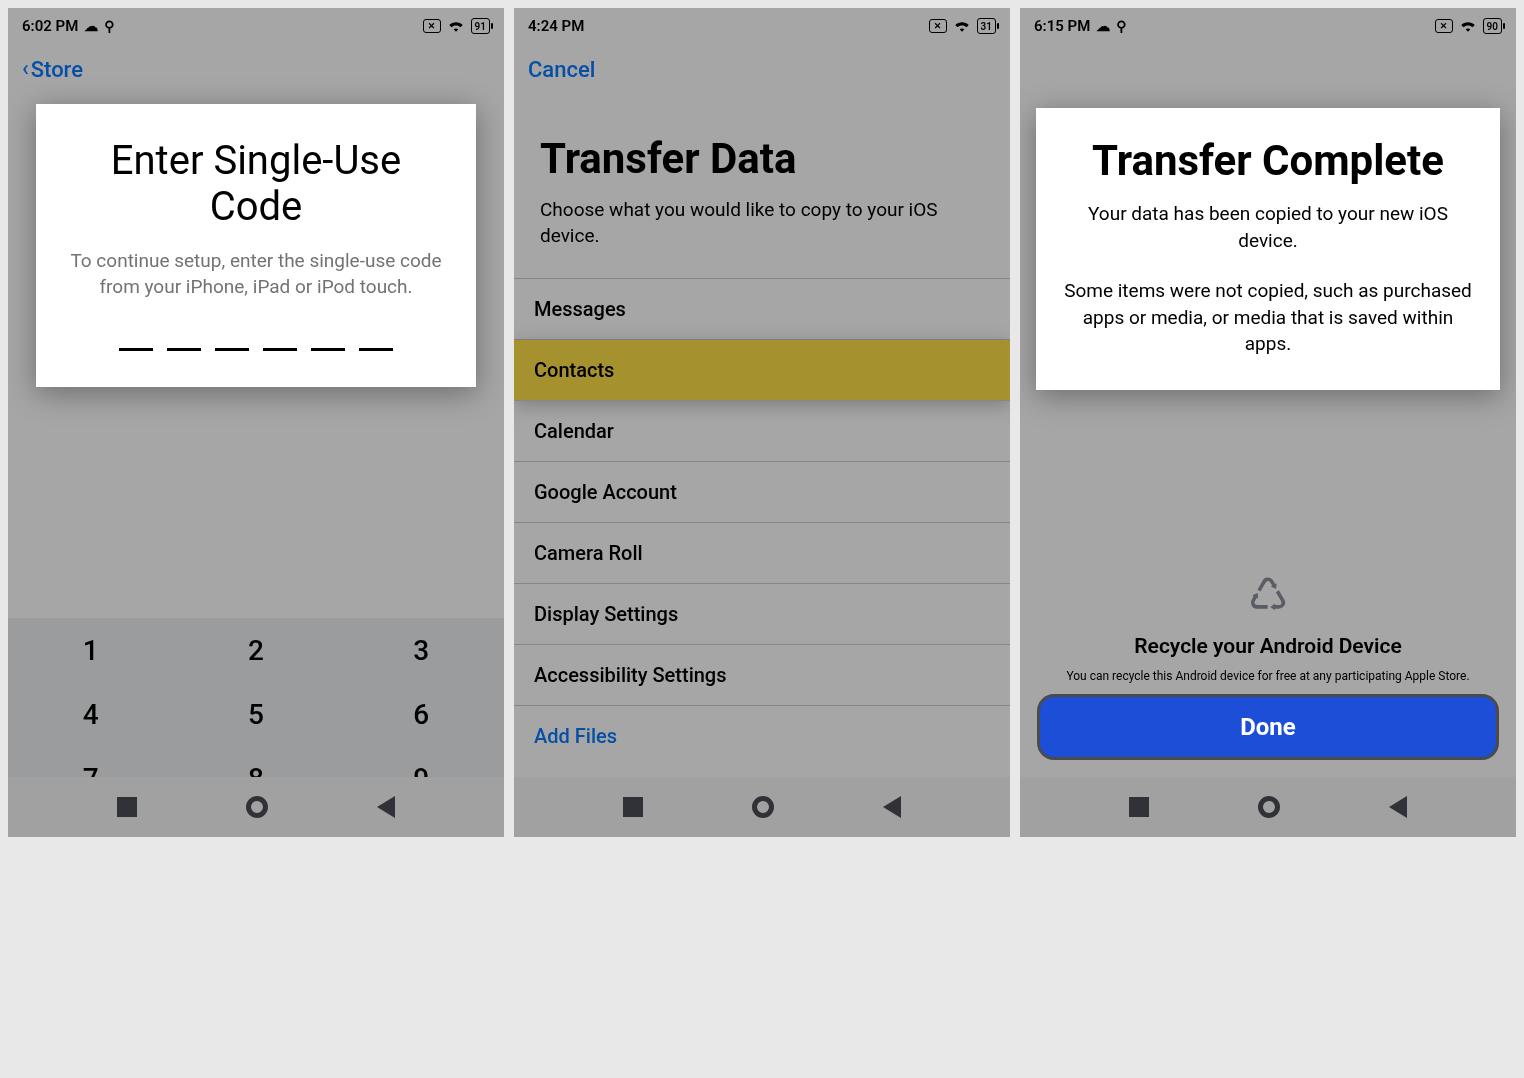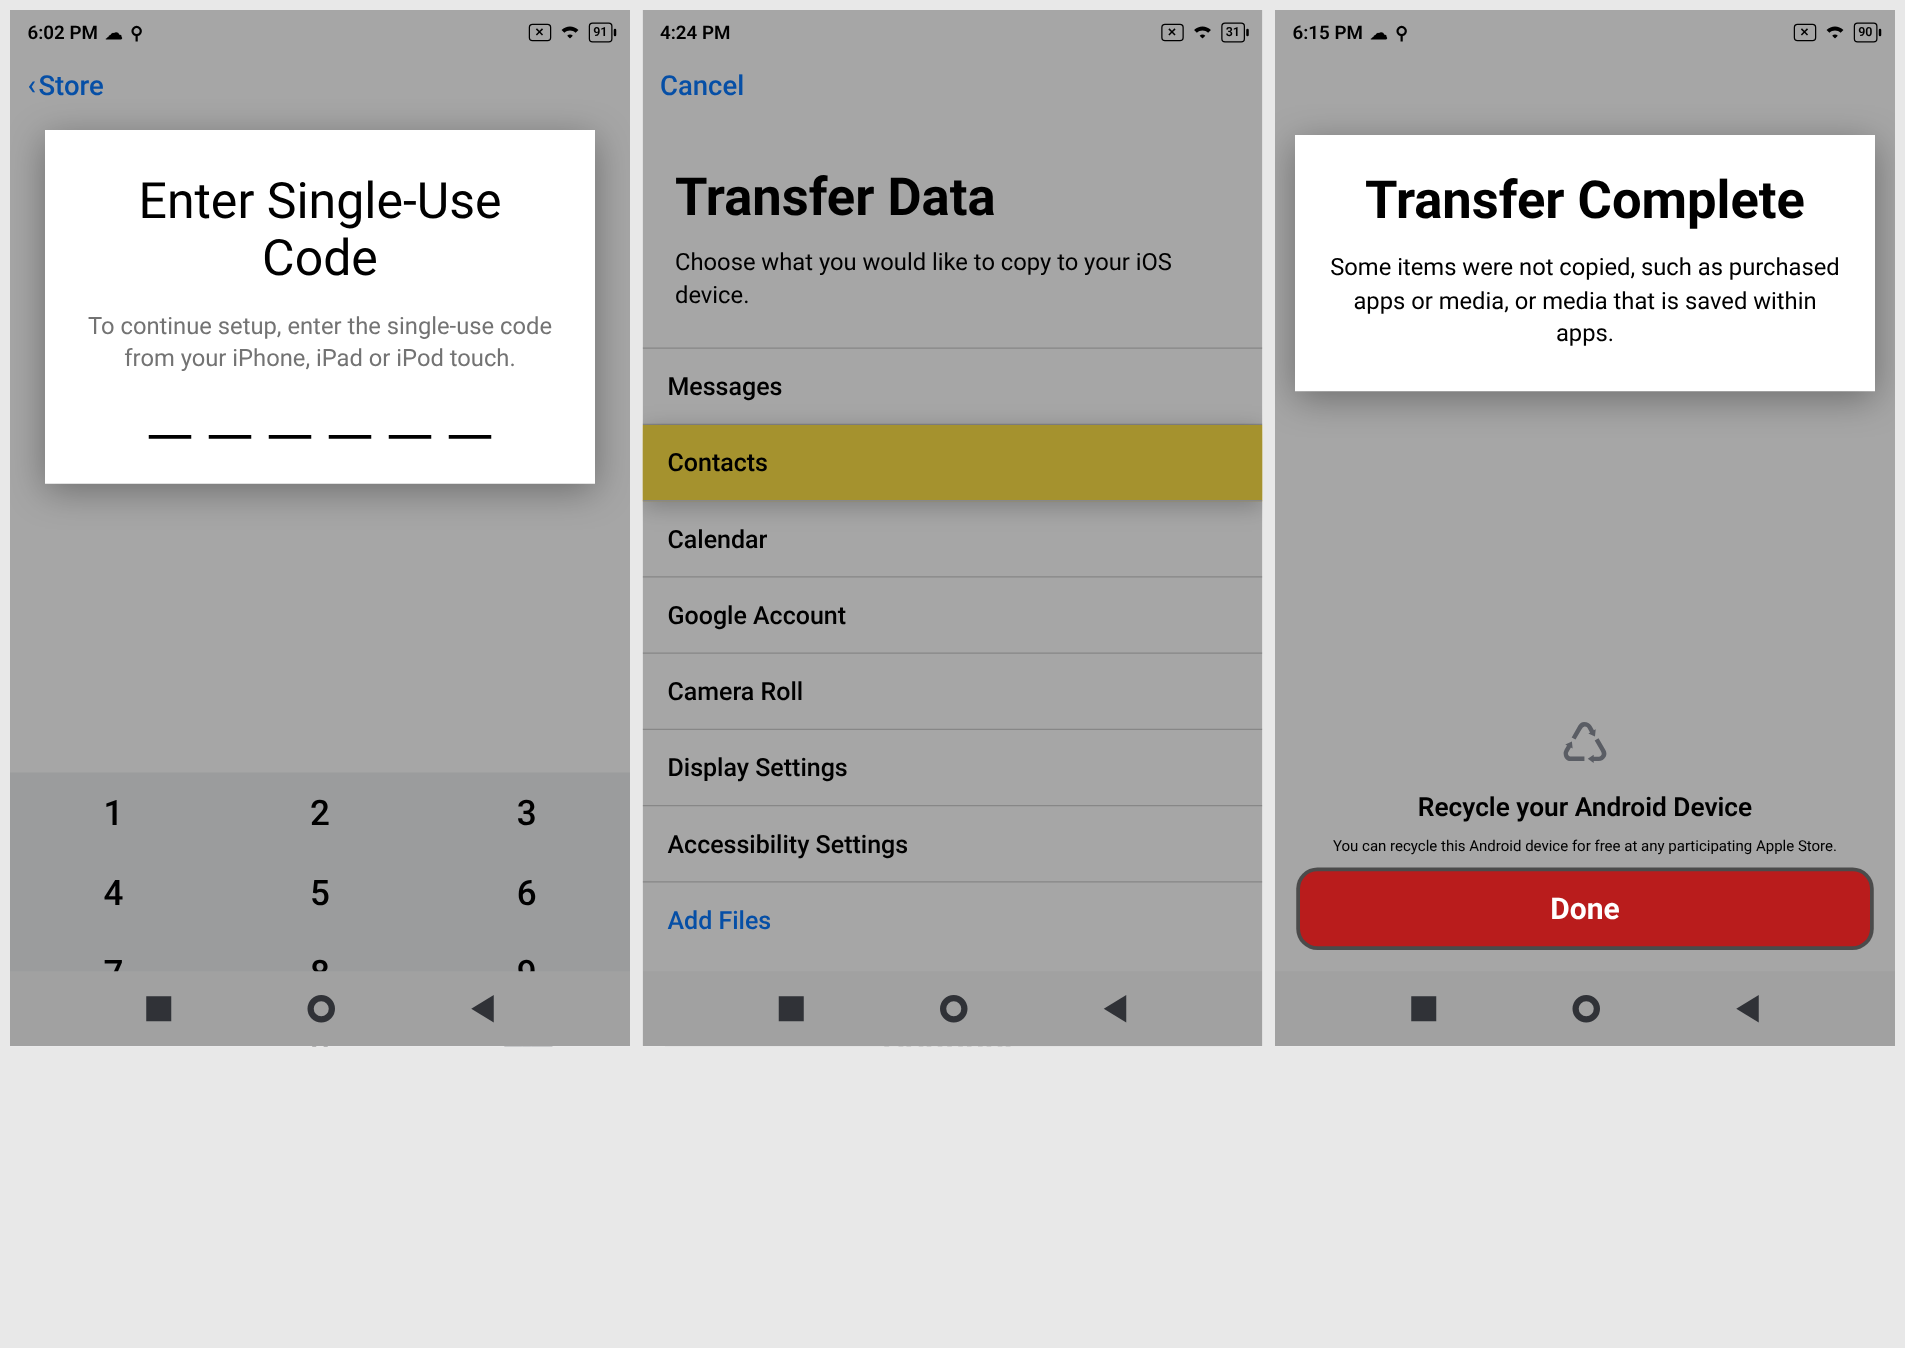--- a/index.html
+++ b/index.html
@@ -194,21 +194,21 @@
     margin-bottom:12px;
   }
   .recycle-block h3{font-size:21px;font-weight:600;margin-bottom:10px;}
   .recycle-block p{font-size:12px;line-height:1.35;}
   .done-btn{
     position:absolute;
     left:20px; right:20px;
     bottom:80px;
     height:60px;
     border-radius:14px;
-    background:#b91c1c;
+    background:#1d4ed8;
     display:flex;
     align-items:center;
     justify-content:center;
     font-size:24px;
     font-weight:700;
     color:#fff;
     z-index:10;
     box-shadow: 0 0 0 3px rgba(0,0,0,0.55);
   }
   .battbox{
@@ -367,20 +367,21 @@
           </svg>
       </span>
       <span class="battbox">
           <span>90</span>
         </span>
     </div>
   </div>
 
   <div class="card3">
     <h1>Transfer Complete</h1>
+    <p>Your data has been copied to your new iOS device.</p>
     <p>Some items were not copied, such as purchased apps or media, or media that is saved within apps.</p>
   </div>
 
   <div class="recycle-block">
     <div class="recycle-icon">♺</div>
     <h3>Recycle your Android Device</h3>
     <p>You can recycle this Android device for free at any participating Apple Store.</p>
   </div>
 
   <div class="done-btn">

